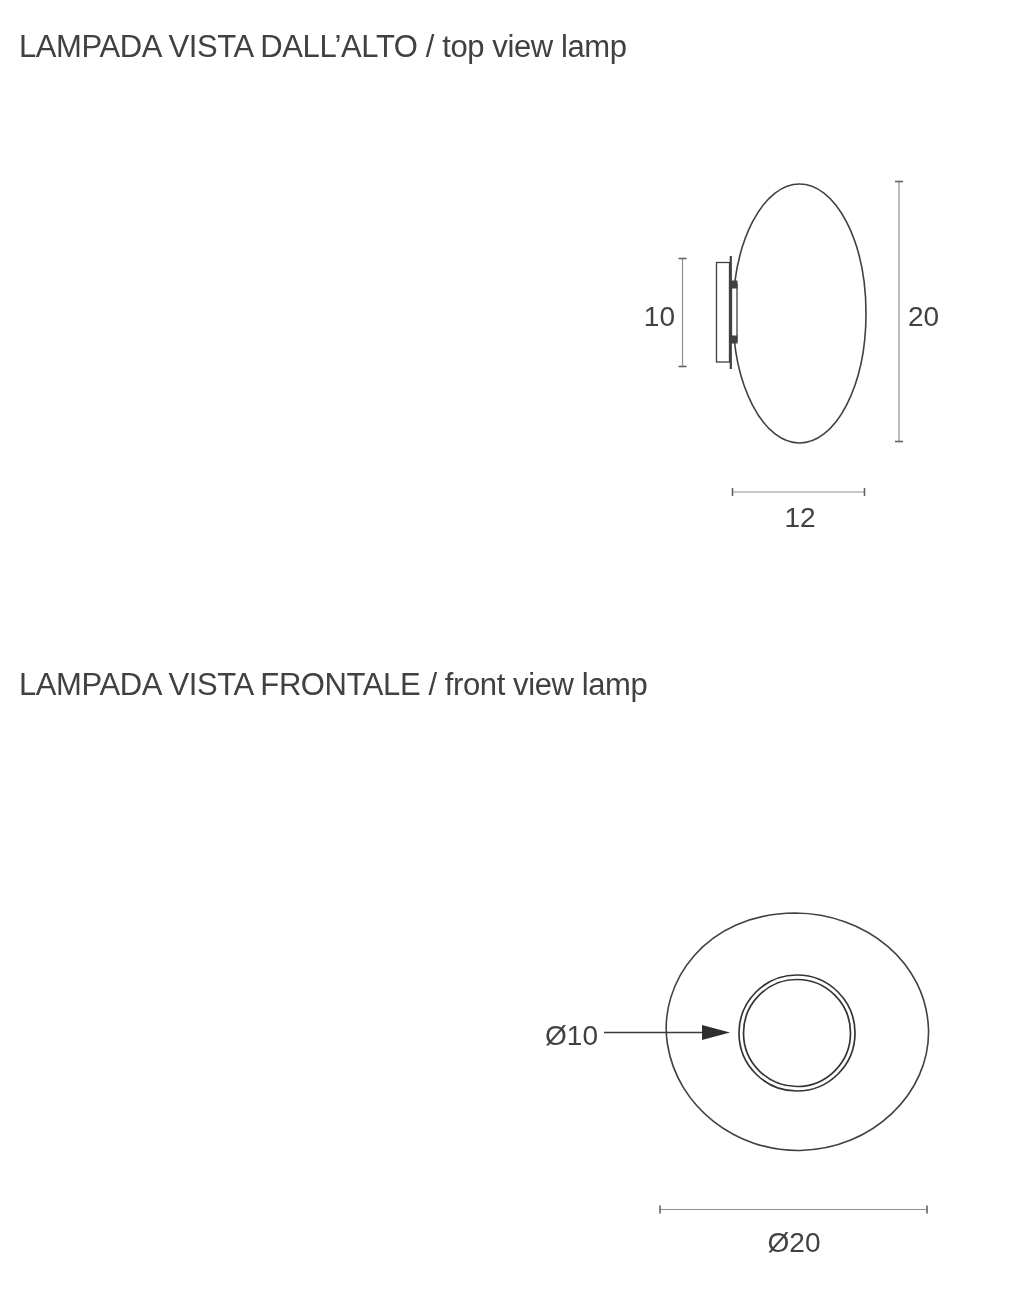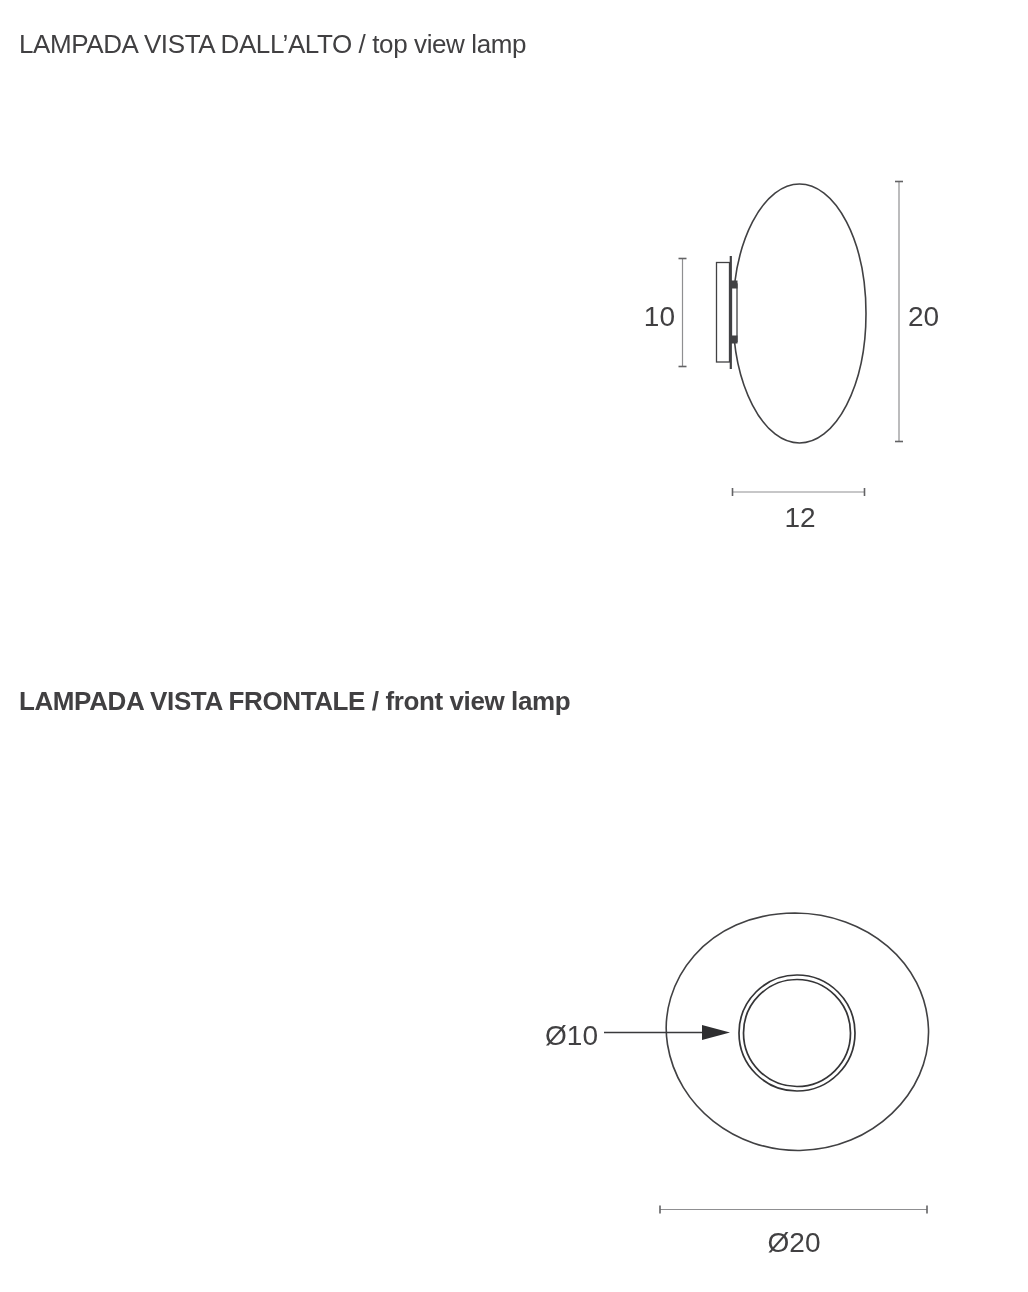--- a/index.html
+++ b/index.html
@@ -10,29 +10,29 @@
   body {
     width: 1028px;
     height: 1292px;
     position: relative;
     overflow: hidden;
     font-family: "Liberation Sans", sans-serif;
   }
   .heading {
     position: absolute;
     left: 19px;
-    font-size: 26px;
+    font-size: 31px;
     font-weight: 400;
     letter-spacing: -0.4px;
     color: #414042;
     white-space: nowrap;
     line-height: 1;
   }
   #top-heading { top: 31px; }
-  #front-heading { top: 688px; font-weight: bold; }
+  #front-heading { top: 669px; }
   svg.drawing {
     position: absolute;
     top: 0;
     left: 0;
   }
   .dim-text {
     font-family: "Liberation Sans", sans-serif;
     font-size: 28px;
     fill: #414042;
   }

